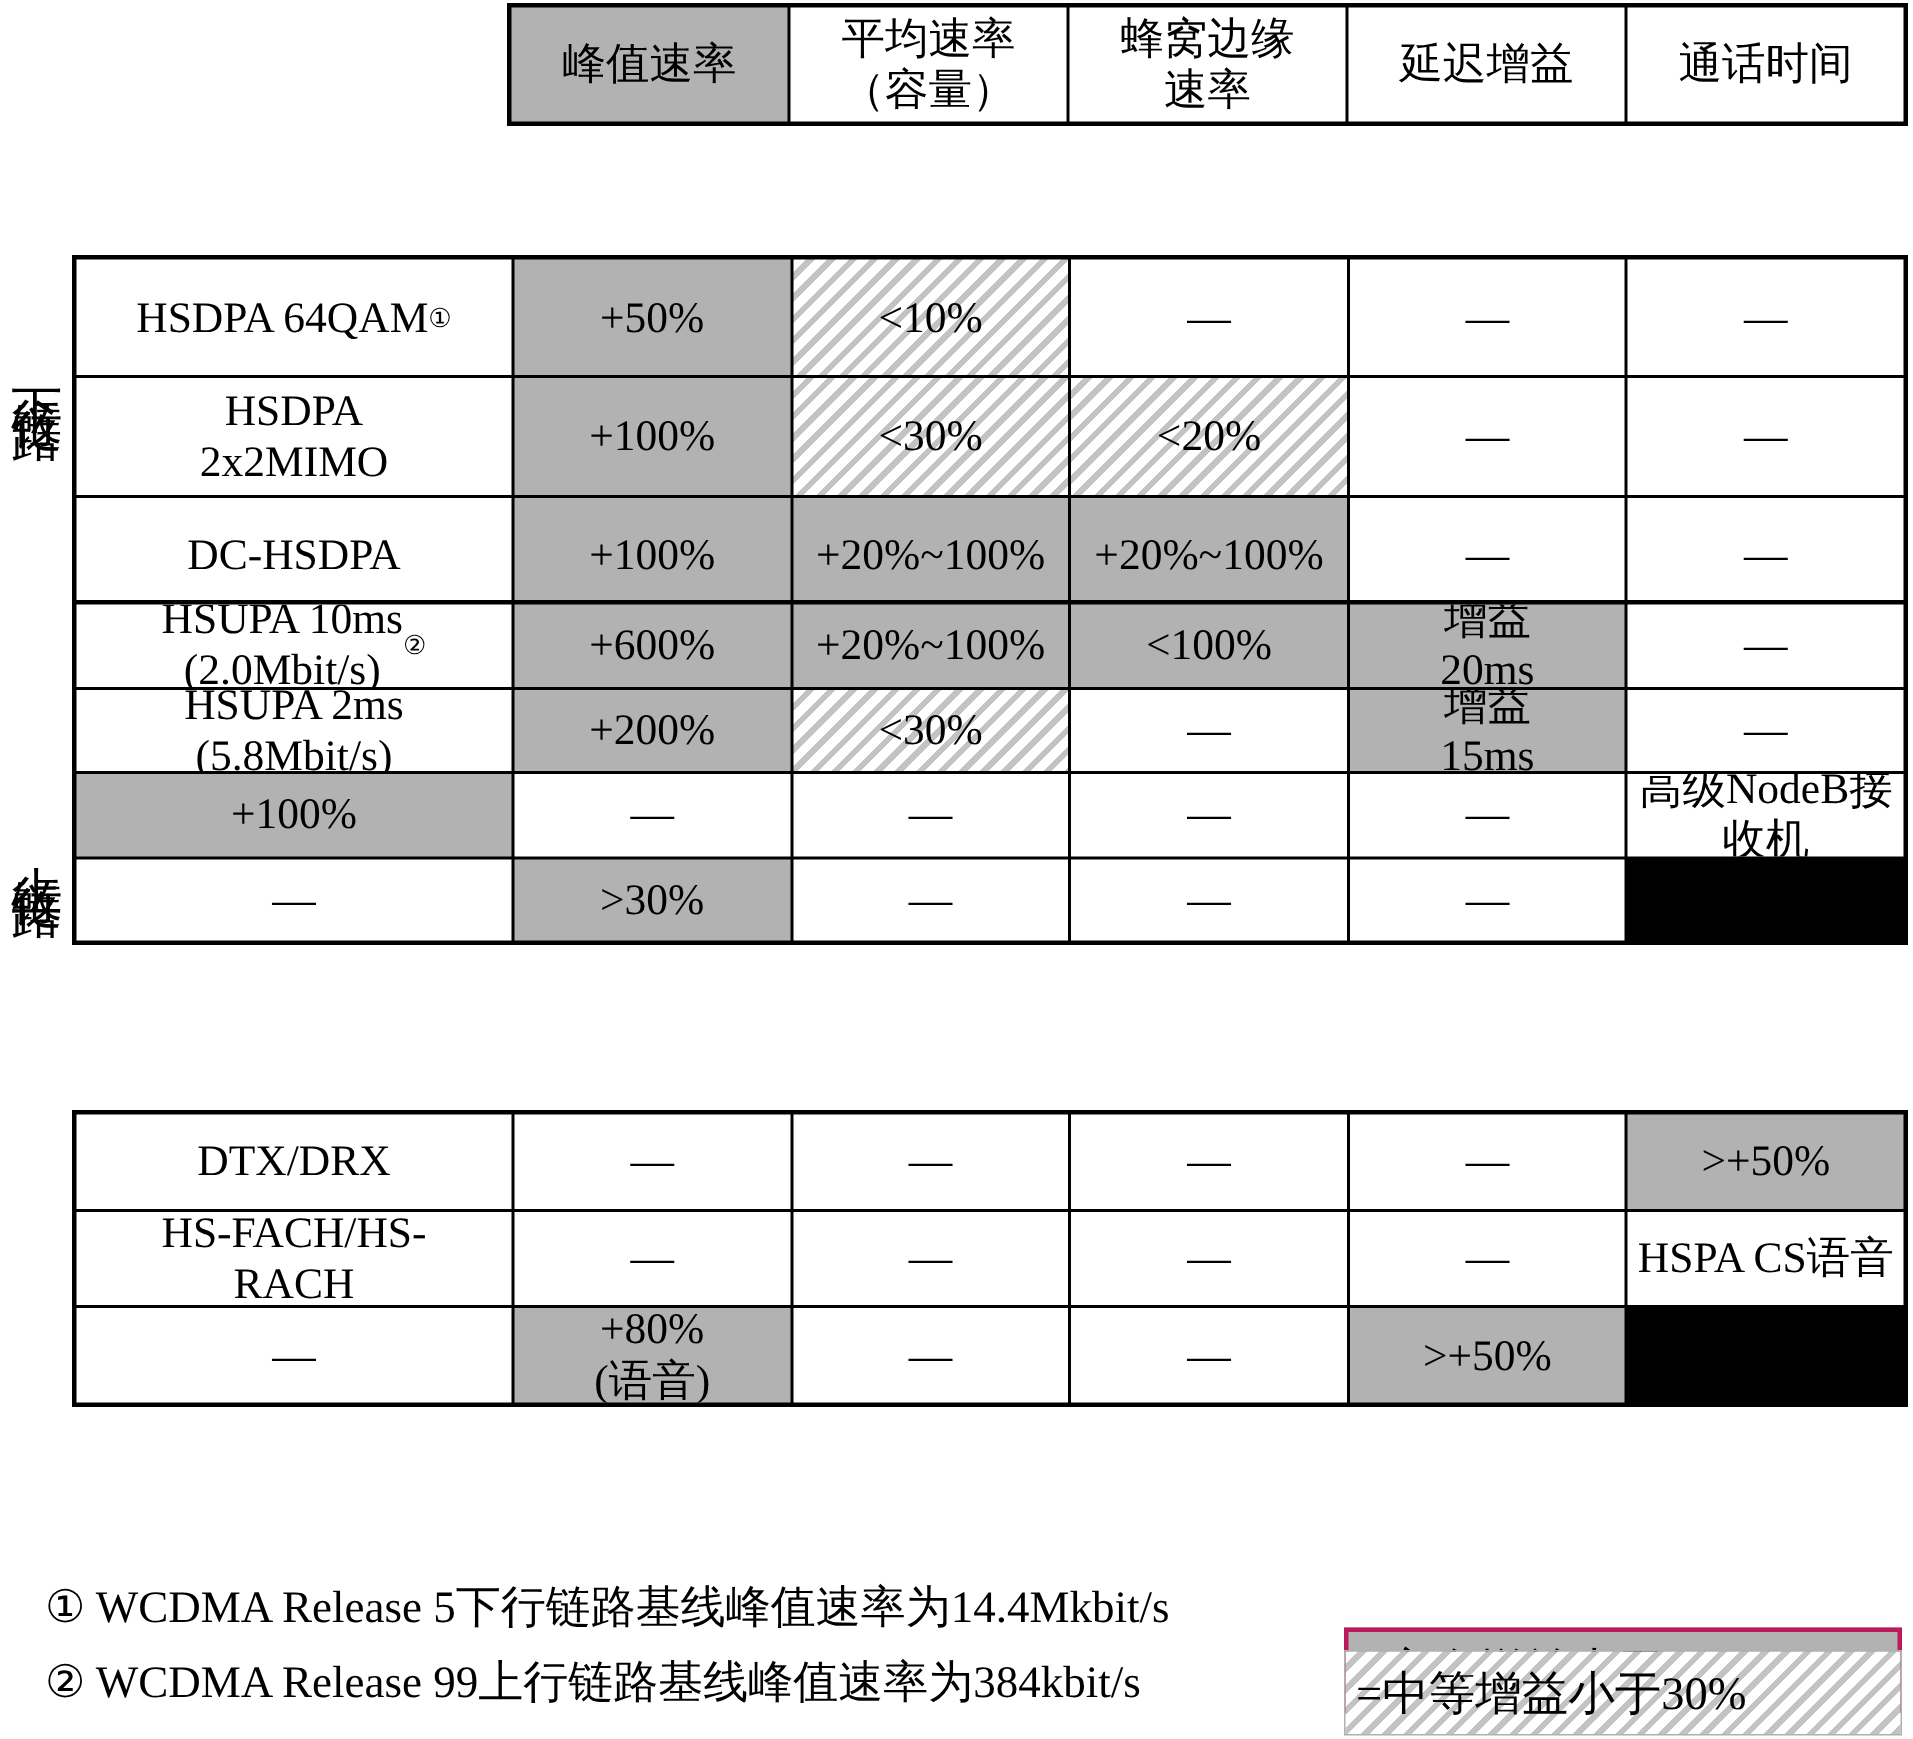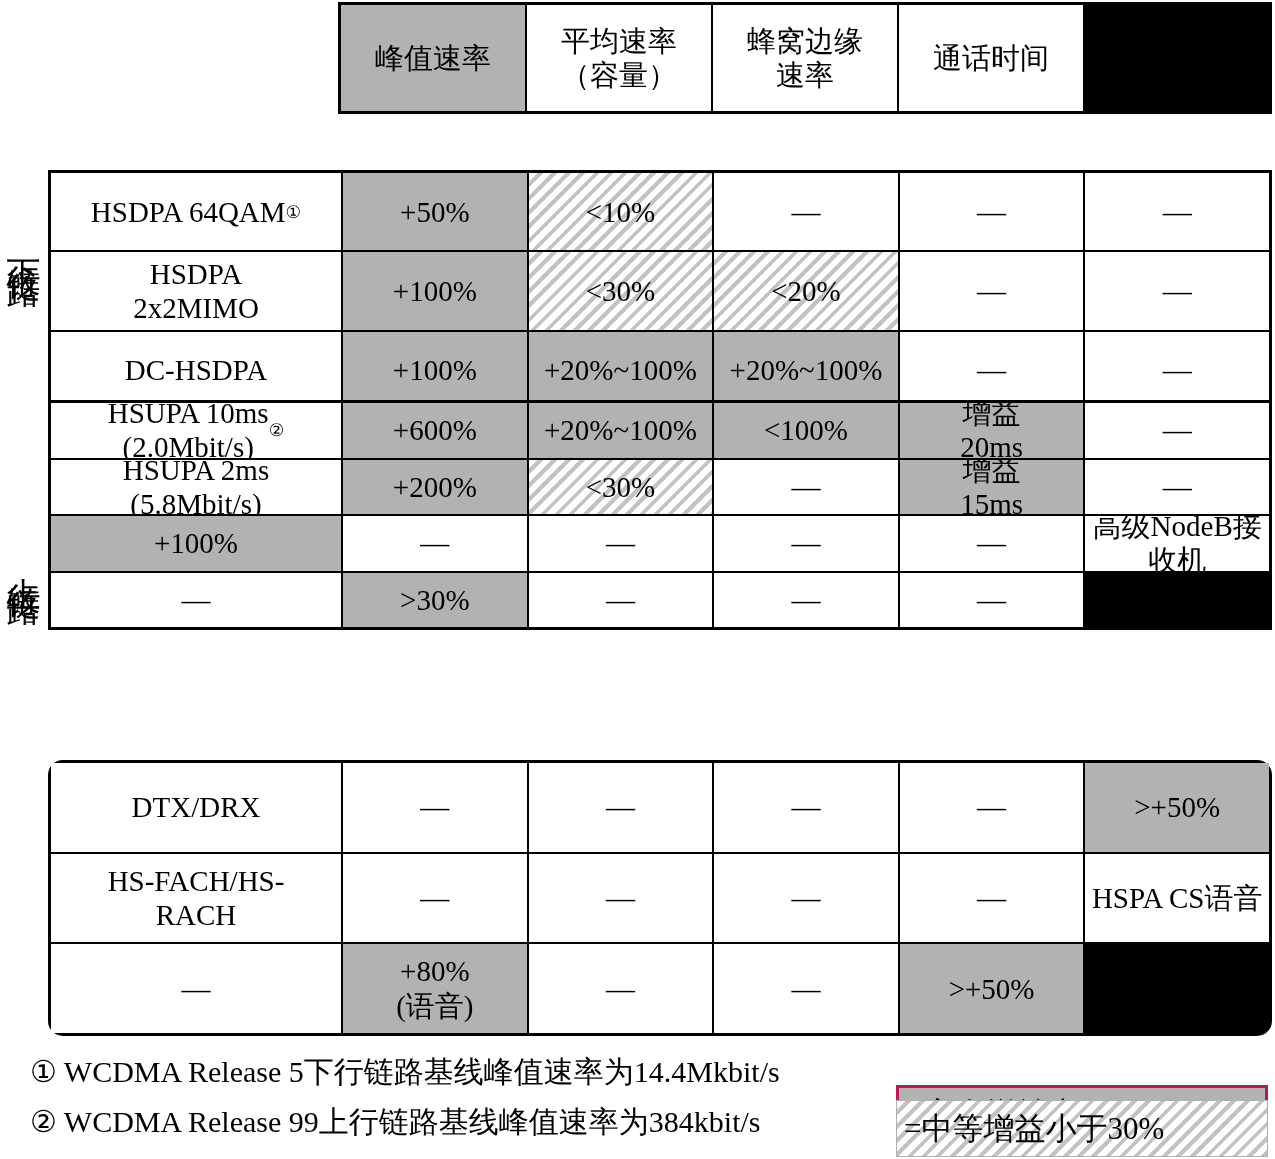--- a/index.html
+++ b/index.html
@@ -4,25 +4,25 @@
 <style>
   html,body{margin:0;padding:0;background:#fff;}
   .page{position:relative;width:1275px;height:1159px;background:#fff;overflow:hidden;
         font-family:"Liberation Serif","DejaVu Serif",serif;color:#000;}
   
   .tbl{position:absolute;display:grid;gap:2px;background:#000;border:3px solid #000;box-sizing:border-box;}
   .cell{background:#fff;display:flex;align-items:center;justify-content:center;
         text-align:center;white-space:pre-line;font-size:29px;line-height:1.18;overflow:hidden;}
   [data-bg="gray"]{background:#b2b2b2;}
   [data-bg="hatch"]{background:repeating-linear-gradient(135deg,#ffffff 0 6px,#c3c3c3 6px 10px);}
-  #header{left:338px;top:2px;width:934px;height:112px;grid-template-columns:repeat(5,1fr);}
+  #header{left:338px;top:2px;width:934px;height:82px;grid-template-columns:repeat(5,1fr);}
   .body-tbl{left:48px;width:1224px;grid-template-columns:290px repeat(5,1fr);}
   #block-downlink{top:122px;height:242px;grid-template-rows:repeat(3,1fr);margin-top:48px;}
   #block-uplink{top:400px;height:230px;grid-template-rows:repeat(4,1fr);}
-  #block-common{top:760px;height:276px;grid-template-rows:repeat(3,1fr);border-radius:15px;}
+  #block-common{top:740px;height:198px;grid-template-rows:repeat(3,1fr);}
   .rowlabel{font-size:29px;}
   sup{font-size:0.6em;line-height:0;vertical-align:super;}
   .side-label{position:absolute;left:1px;width:44px;display:flex;align-items:center;justify-content:center;
         writing-mode:vertical-rl;text-orientation:upright;font-size:34px;letter-spacing:5px;}
   #side-downlink{top:122px;height:242px;}
   #side-uplink{top:400px;height:322px;}
   .footnote{position:absolute;left:30px;font-size:30px;height:48px;line-height:48px;white-space:nowrap;}
   #fn1{top:1048px;}
   #fn2{top:1098px;}
   .legend-box{position:absolute;left:896px;width:372px;height:57px;display:flex;align-items:center;
@@ -34,20 +34,21 @@
 <body>
 
 <div class="page">
 
   <div class="tbl" id="header">
     <div class="cell" data-bg="gray">峰值速率</div>
     <div class="cell" data-bg="white">平均速率
 （容量）</div>
     <div class="cell" data-bg="white">蜂窝边缘
 速率</div>
+    <div class="cell" data-bg="white">延迟增益</div>
     <div class="cell" data-bg="white">通话时间</div>
   </div>
 
   <div class="side-label" id="side-downlink">下行链路</div>
   <div class="side-label" id="side-uplink">上行链路</div>
 
   <div class="tbl body-tbl" id="block-downlink">
     <div class="cell rowlabel"><span>HSDPA 64QAM</span><sup>①</sup></div>
     <div class="cell" data-bg="gray">+50%</div>
     <div class="cell" data-bg="hatch">&lt;10%</div>

